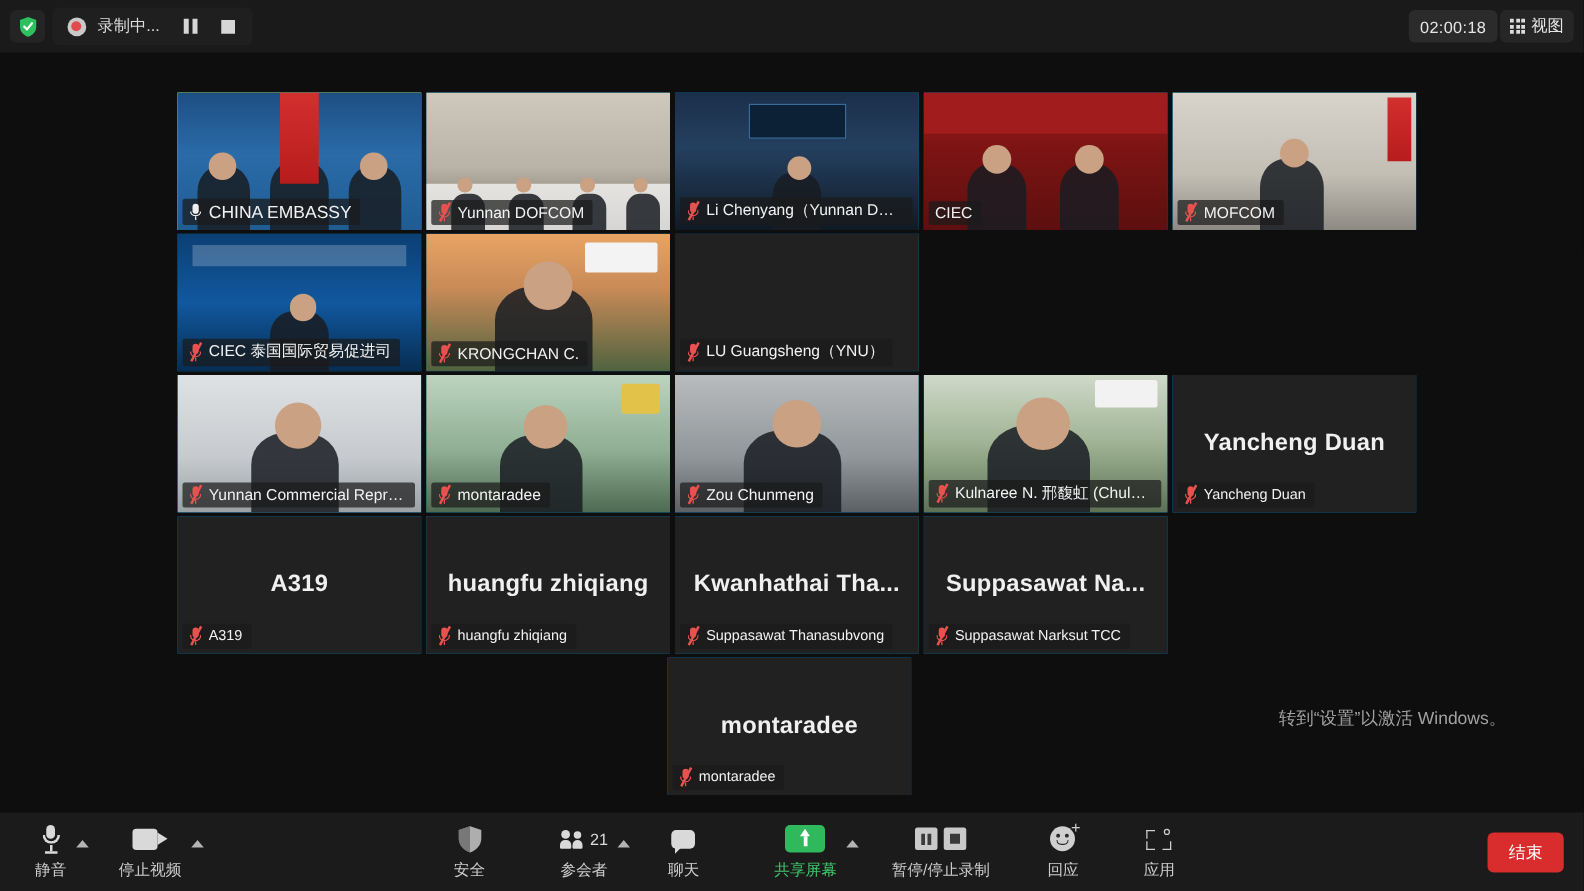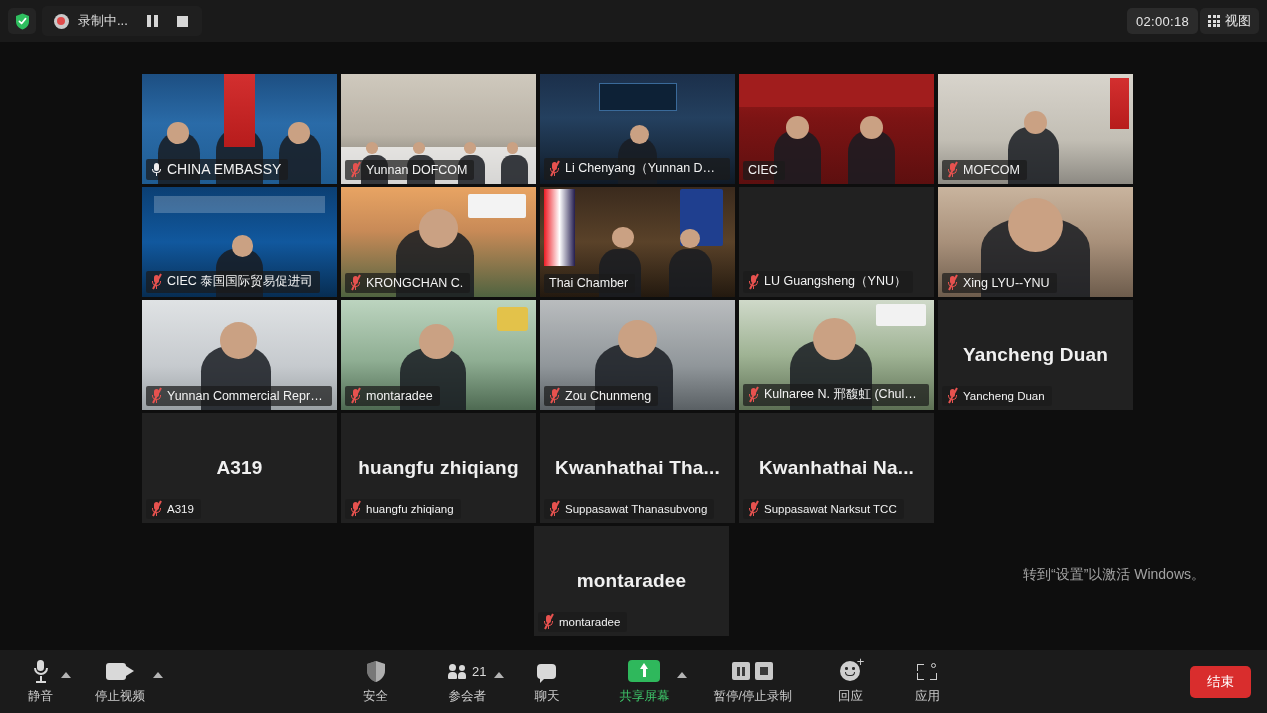--- a/index.html
+++ b/index.html
@@ -372,57 +372,29 @@
               <span class="mic muted">
                 <span class="body"></span>
                 <span class="arc"></span>
                 <span class="stem"></span>
                 <span class="slash"></span>
               </span>
               <span class="nm">KRONGCHAN C.</span>
             </div>
           </div>
           <div class="tile">
-            <div class="photo bg-thai">
-              <div style="position:absolute;left:2%;top:2%;width:16%;height:70%;background:linear-gradient(90deg,#ed1c24,#fff,#241d4f)"></div>
-              <div style="position:absolute;right:6%;top:2%;width:22%;height:52%;background:#1f3f8f;border-radius:2px"></div>
-              <div class="person" style="left:30%;width:22%;height:44%"></div>
-              <div class="head" style="left:37%;top:36%;width:11%;height:19.25%"></div>
-              <div class="person" style="left:66%;width:22%;height:44%"></div>
-              <div class="head" style="left:72%;top:38%;width:10%;height:17.5%"></div>
-            </div>
-            <div class="namebar">
-              <span class="nm">Thai Chamber</span>
-            </div>
-          </div>
-          <div class="tile">
             <div class="photo bg-dark"></div>
             <div class="namebar">
               <span class="mic muted">
                 <span class="body"></span>
                 <span class="arc"></span>
                 <span class="stem"></span>
                 <span class="slash"></span>
               </span>
               <span class="nm">LU Guangsheng（YNU）</span>
-            </div>
-          </div>
-          <div class="tile">
-            <div class="photo bg-portrait">
-              <div class="person" style="left:22%;width:56%;height:72%"></div>
-              <div class="head" style="left:36%;top:10%;width:28%;height:49%"></div>
-            </div>
-            <div class="namebar">
-              <span class="mic muted">
-                <span class="body"></span>
-                <span class="arc"></span>
-                <span class="stem"></span>
-                <span class="slash"></span>
-              </span>
-              <span class="nm">Xing LYU--YNU</span>
             </div>
           </div>
         </div>
         <div class="grid-row">
           <div class="tile">
             <div class="photo bg-white">
               <div class="person" style="left:30%;width:36%;height:58%"></div>
               <div class="head" style="left:40%;top:20%;width:19%;height:33.25%"></div>
             </div>
             <div class="namebar">
@@ -531,21 +503,21 @@
                 <span class="body"></span>
                 <span class="arc"></span>
                 <span class="stem"></span>
                 <span class="slash"></span>
               </span>
               <span class="nm small">Suppasawat Thanasubvong</span>
             </div>
           </div>
           <div class="tile">
             <div class="photo bg-dark"></div>
-            <div class="bigname">Kwanhathai Na...</div>
+            <div class="bigname">Suppasawat Na...</div>
             <div class="namebar">
               <span class="mic muted">
                 <span class="body"></span>
                 <span class="arc"></span>
                 <span class="stem"></span>
                 <span class="slash"></span>
               </span>
               <span class="nm small">Suppasawat Narksut TCC</span>
             </div>
           </div>

